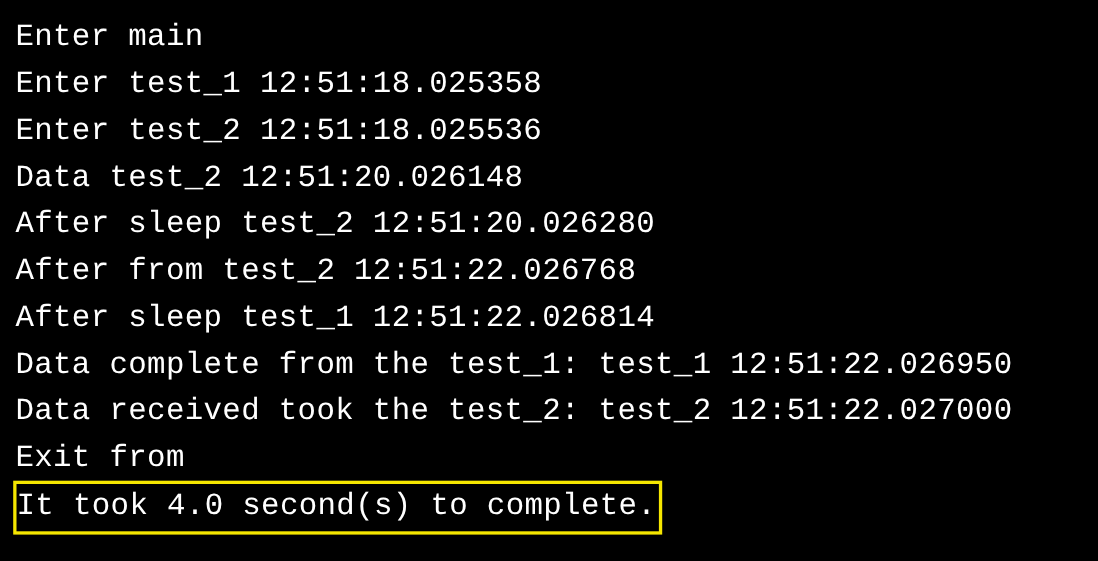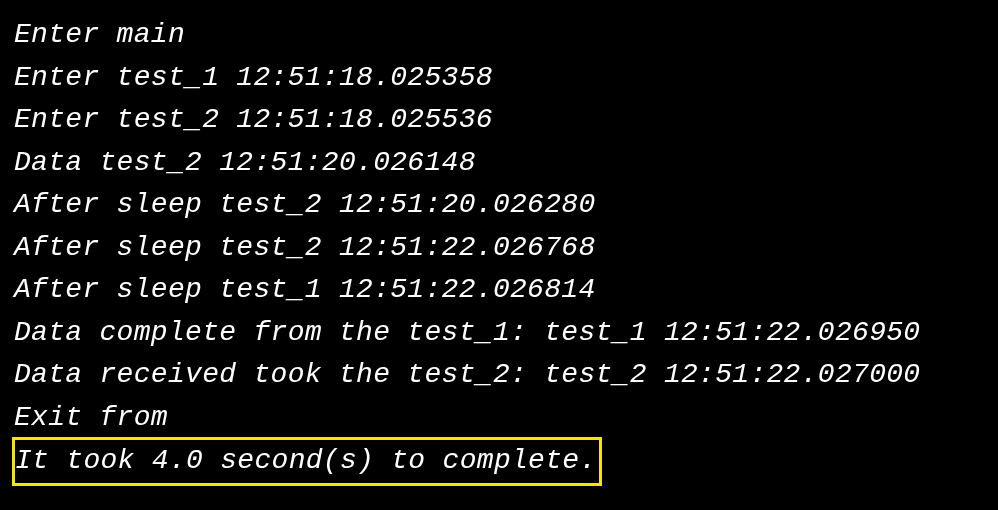--- a/index.html
+++ b/index.html
@@ -1,19 +1,18 @@
 <!DOCTYPE html>
 <html><head>
   <meta charset="utf-8">
   <style>
     * {
       margin: 0;
       padding: 0;
       box-sizing: border-box;
-      font-style: italic;
     }
     body {
       background: #000;
       color: #fff;
       font-family: "Menlo", "Monaco", "Courier New", monospace;
       font-size: 28px;
       font-weight: 500;
       line-height: 1.52;
       padding: 14px 14px 14px 14px;
       width: 998px;
@@ -39,21 +38,21 @@
 </head>
 <body>
 
 
 
 <div class="line">Enter main</div>
 <div class="line">Enter test_1 12:51:18.025358</div>
 <div class="line">Enter test_2 12:51:18.025536</div>
 <div class="line">Data test_2 12:51:20.026148</div>
 <div class="line">After sleep test_2 12:51:20.026280</div>
-<div class="line">After sleep test_2 12:51:22.026768</div>
+<div class="line">After from test_2 12:51:22.026768</div>
 <div class="line">After sleep test_1 12:51:22.026814</div>
 <div class="line">Data complete from the test_1: test_1 12:51:22.026950</div>
 <div class="line">Data received took the test_2: test_2 12:51:22.027000</div>
 <div class="line">Exit from</div>
 <div class="highlighted">
   <span class="line">It took 4.0 second(s) to complete.</span>
 </div>
 
 
 

